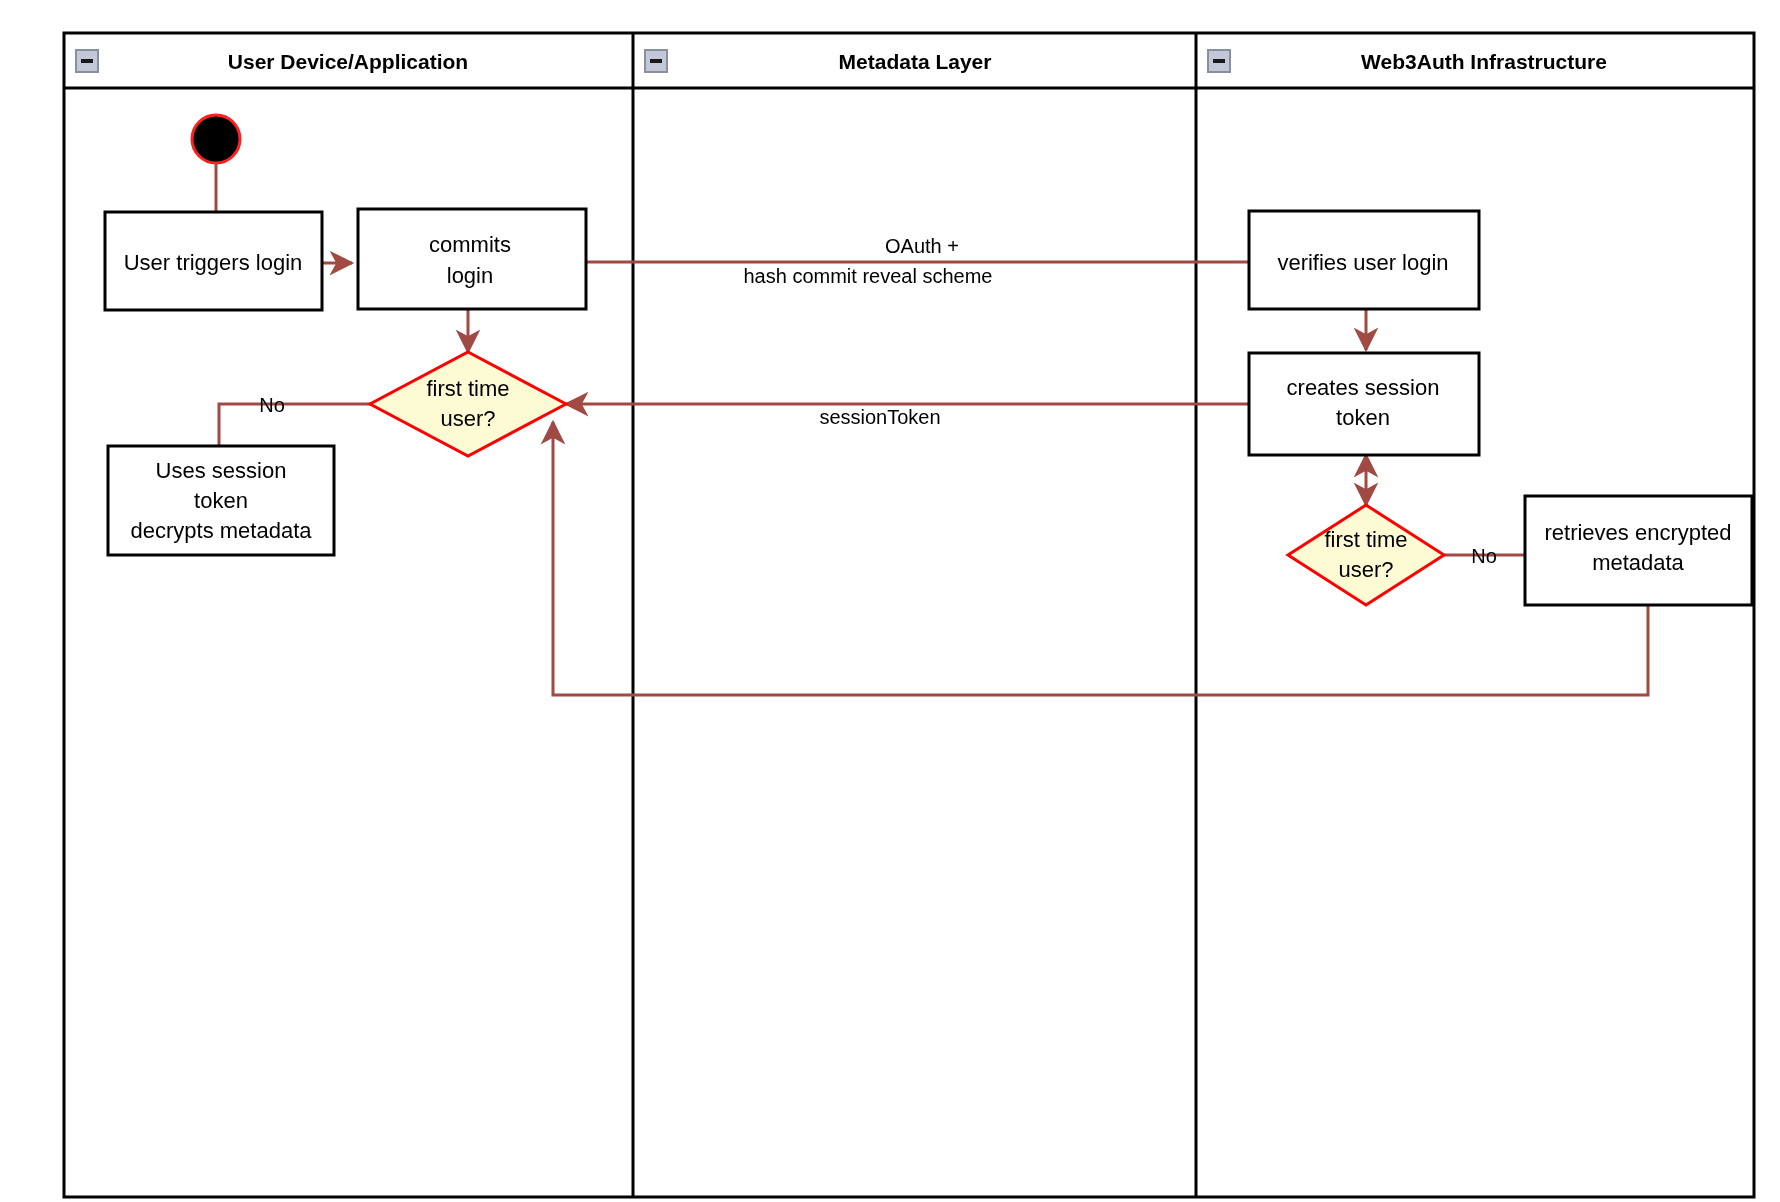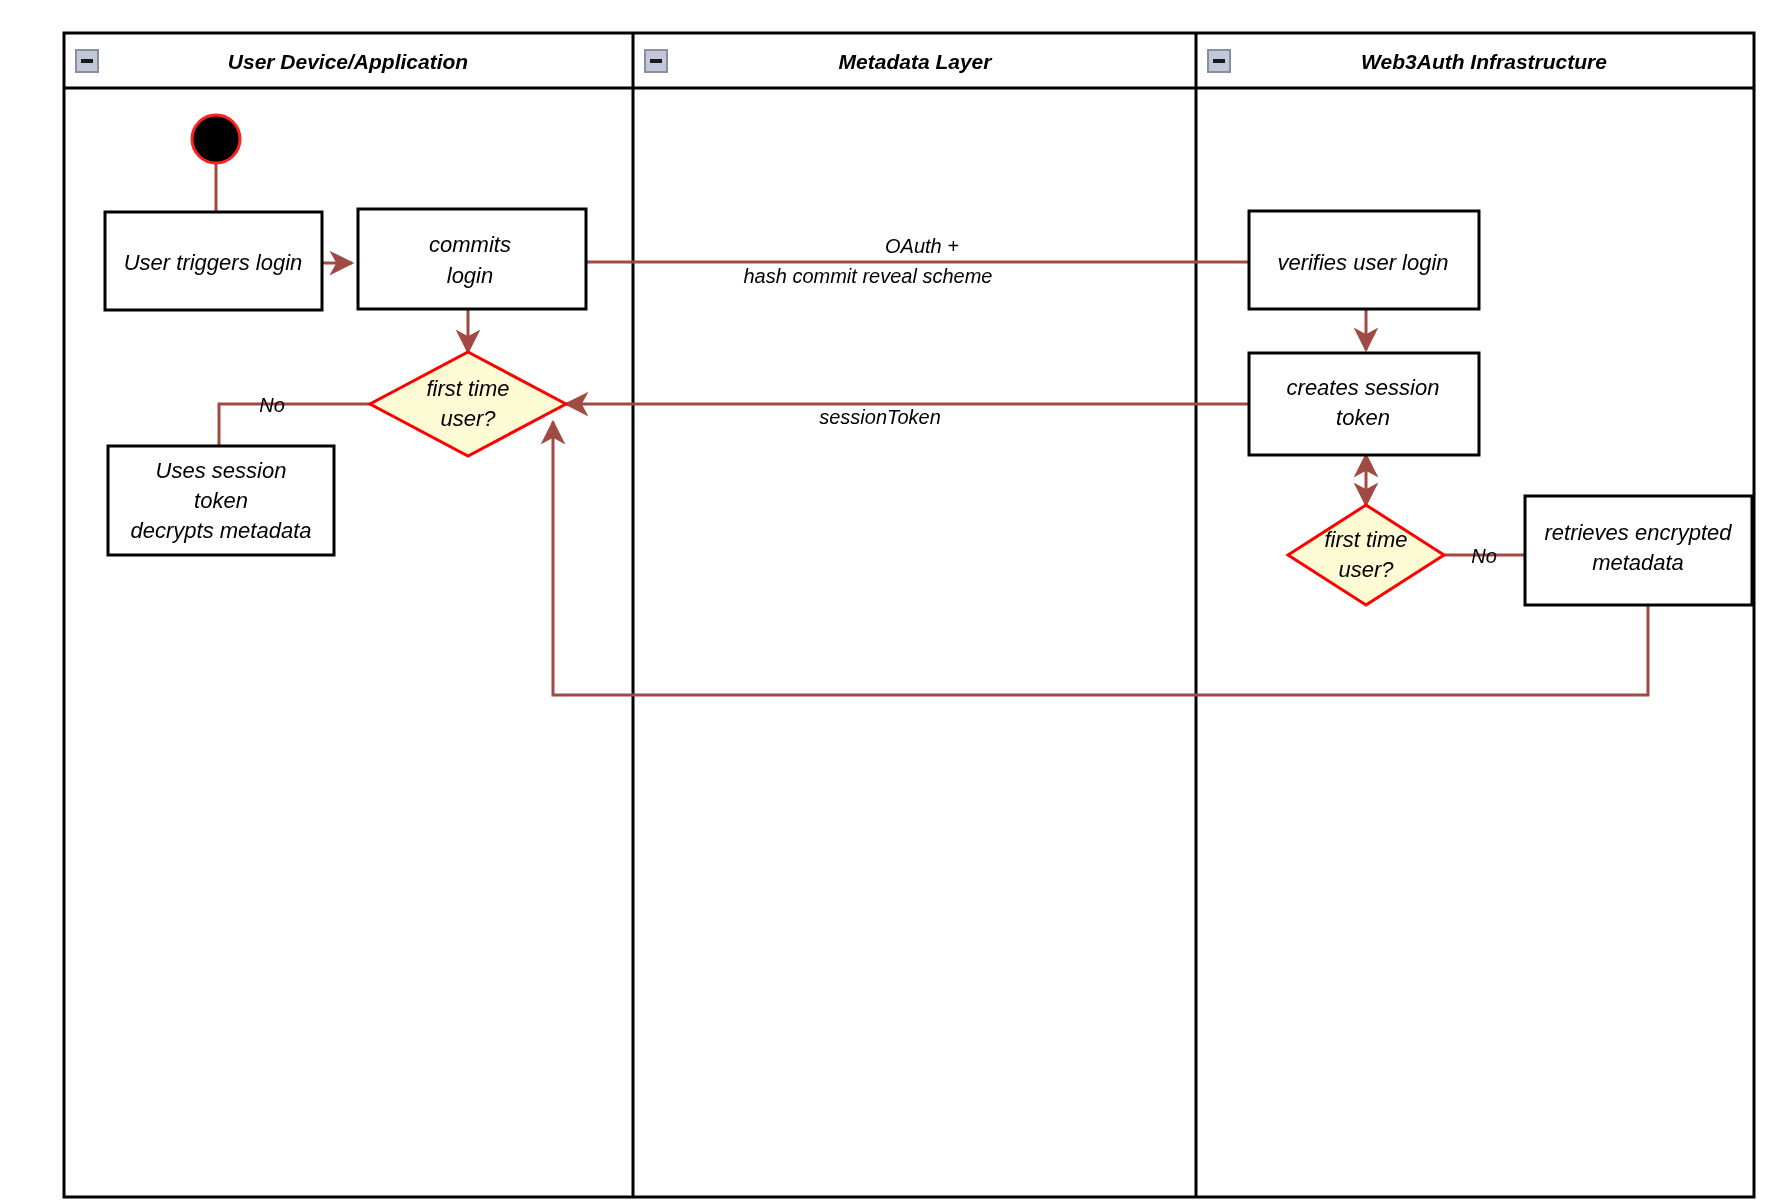--- a/index.html
+++ b/index.html
@@ -10,21 +10,20 @@
   body {
     width: 1780px;
     height: 1202px;
     font-family: "Liberation Sans", sans-serif;
     overflow: hidden;
   }
   #canvas {
     position: relative;
     width: 1780px;
     height: 1202px;
-    font-style: italic;
   }
   #diagram-svg {
     position: absolute;
     left: 0;
     top: 0;
   }
   .lane-title {
     font-family: "Liberation Sans", sans-serif;
     font-weight: bold;
     font-size: 21px;

